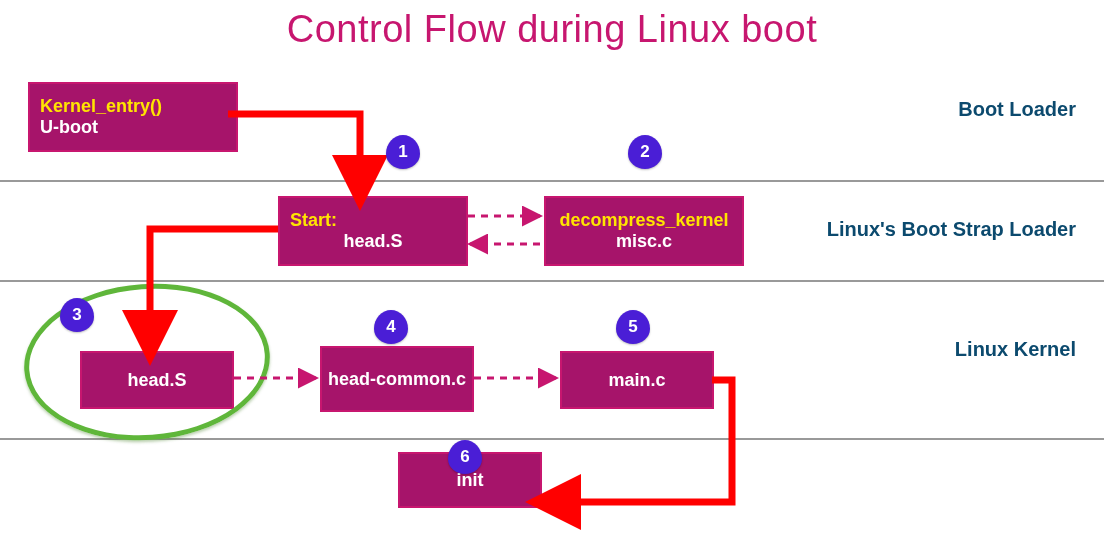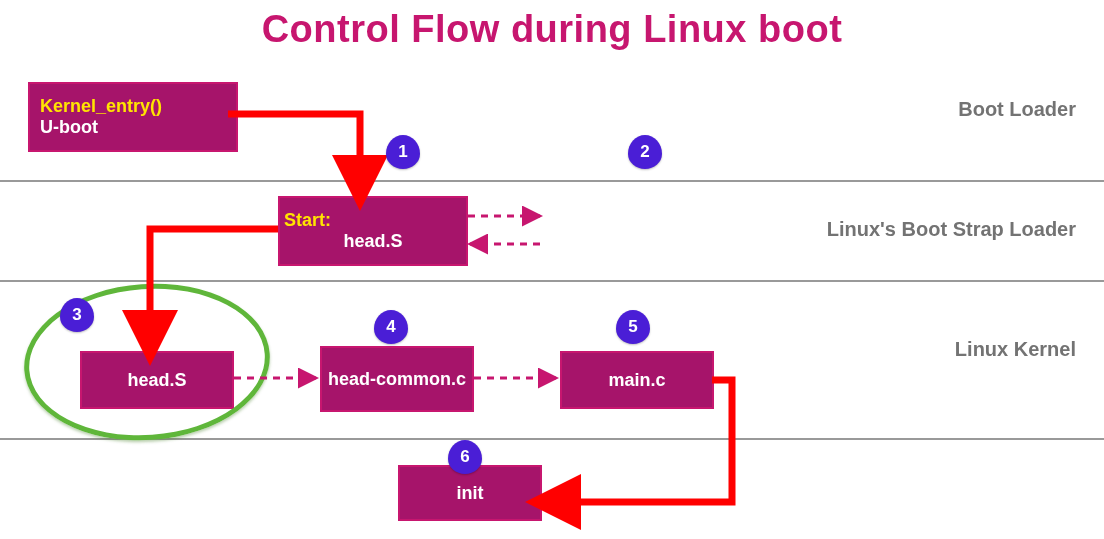--- a/index.html
+++ b/index.html
@@ -1,19 +1,19 @@
 <!DOCTYPE html>
 <html><head>
 <meta charset="utf-8">
 <style>
   html,body{margin:0;padding:0;font-family:Arial,Helvetica,sans-serif;background:#fff;}
   .stage{position:relative;width:1104px;height:539px;}
-  .title{position:absolute;width:100%;text-align:center;font-size:38px;font-weight:700;color:#c7166f;top:8px;letter-spacing:.5px;}
+  .title{position:absolute;width:100%;text-align:center;font-size:38px;font-weight:400;color:#c7166f;top:8px;letter-spacing:.5px;}
   .hr{position:absolute;left:0;width:100%;height:0;border-top:2px solid #999;}
-  .sect-label{position:absolute;right:28px;font-size:20px;color:#737373;font-weight:600;}
+  .sect-label{position:absolute;right:28px;font-size:20px;color:#0c4a6e;font-weight:600;}
   .box{position:absolute;background:#a6146a;border:2px solid #c7166f;color:#fff;text-align:center;
        display:flex;flex-direction:column;justify-content:center;font-size:18px;font-weight:600;}
   .box .yellow{color:#ffe400;}
   .badge{position:absolute;width:34px;height:34px;border-radius:50% 50% 50% 50%/55% 55% 45% 45%;
          background:#4a1ed6;color:#fff;font-weight:700;font-size:17px;display:flex;
          align-items:center;justify-content:center;box-shadow:0 1px 2px rgba(0,0,0,.25);}
   svg.overlay{position:absolute;left:0;top:0;pointer-events:none;}
   .ellipse{position:absolute;border:5px solid #5fb63a;border-radius:50%;box-shadow:0 2px 3px rgba(60,120,30,.35);}
 </style>
 </head>
@@ -30,38 +30,42 @@
   <div class="sect-label" style="top:98px">Boot Loader</div>
   <div class="sect-label" style="top:338px">Linux Kernel</div>
   <div class="sect-label" style="top:218px">Linux's Boot Strap Loader</div>
 
   <div class="box" style="left:28px;top:82px;width:196px;height:66px;text-align:left;padding-left:10px;align-items:flex-start">
     <span class="yellow">Kernel_entry()</span>
     <span>U-boot</span>
   </div>
 
   <div class="box" style="left:278px;top:196px;width:186px;height:66px">
-    <span class="yellow" style="align-self:flex-start;padding-left:4px">Start:</span>
+    <span class="yellow" style="align-self:flex-start;padding-left:10px">Start:</span>
     <span>head.S</span>
   </div>
 
+  <div class="box" style="left:544px;top:196px;width:196px;height:66px">
+    <span class="yellow">decompress_kernel</span>
+    <span>misc.c</span>
+  </div>
 
   <div class="box" style="left:80px;top:351px;width:150px;height:54px">
     <span>head.S</span>
   </div>
 
   <div class="box" style="left:320px;top:346px;width:150px;height:62px">
     <span>head-common.c</span>
   </div>
 
   <div class="box" style="left:560px;top:351px;width:150px;height:54px">
     <span>main.c</span>
   </div>
 
-  <div class="box" style="left:398px;top:465px;width:140px;height:52px">
+  <div class="box" style="left:398px;top:452px;width:140px;height:52px">
     <span>init</span>
   </div>
 
   <div class="ellipse" style="left:24px;top:284px;width:236px;height:146px;transform:rotate(-4deg)"></div>
 
   <svg class="overlay" width="1104" height="539">
     <defs>
       <marker id="redHead" markerWidth="8" markerHeight="8" refX="5" refY="4" orient="auto">
         <path d="M0,0 L8,4 L0,8 Z" fill="#ff0000"></path>
       </marker>

